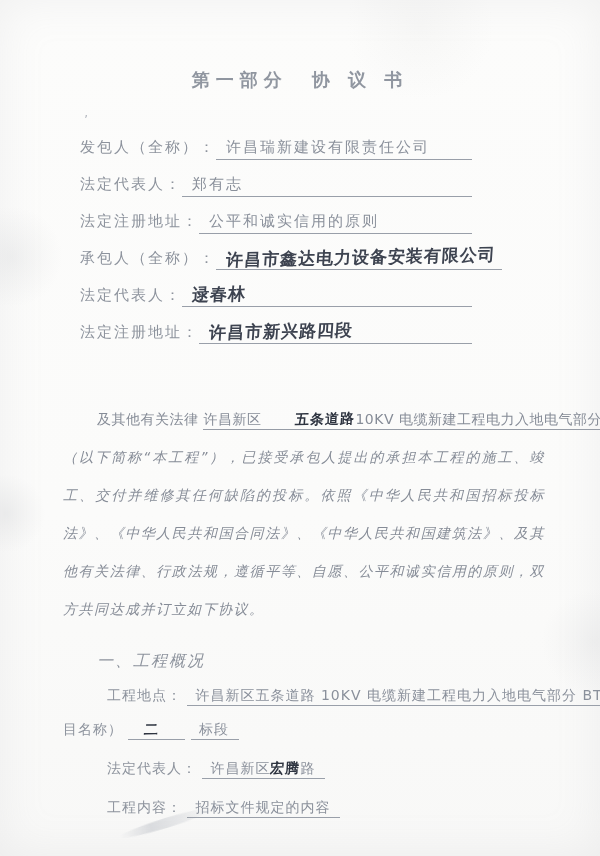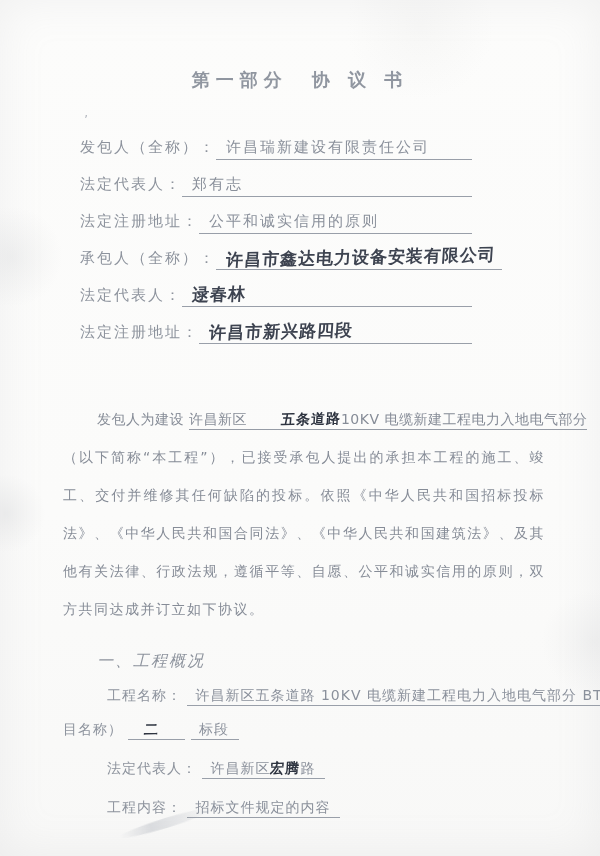--- a/index.html
+++ b/index.html
@@ -63,21 +63,21 @@
   .para{width:482px;margin:40px 0 0 63px;font-size:14px;color:#868c97;}
   .pline1{
     white-space:nowrap;
     text-indent:34px;
     height:38px;line-height:38px;
     letter-spacing:.5px;
   }
   .useg{border-bottom:1.4px solid #969ca6;padding-bottom:2px;}
   .pbody{
     margin:0;text-align:justify;
-    line-height:38px;letter-spacing:1.5px;
+    line-height:38px;letter-spacing:1.5px;font-style:italic;
   }
   
   .overview{width:492px;margin:4px 0 0 63px;font-size:14px;}
   .heading{
     margin-top:16px;
     padding-left:34px;
     font-size:16px;font-style:italic;color:#8d939d;
     letter-spacing:2px;
     height:34px;line-height:34px;
   }
@@ -133,32 +133,32 @@
       <span class="fvalue"><span class="hand big">逯春林</span></span>
     </div>
     <div class="frow">
       <span class="flabel">法定注册地址：</span>
       <span class="fvalue"><span class="hand big">许昌市新兴路四段</span></span>
     </div>
   </div>
 
   <div class="para">
     <div class="pline1">
-      <span>发包人为建设</span>
+      <span>及其他有关法律</span>
       <span> </span>
       <span class="useg"><span>许昌新区</span><span class="hand dark">五条道路</span><span>10KV 电缆新建工程电力入地电气部分</span></span>
     </div>
     <p class="pbody">（以下简称“本工程”），已接受承包人提出的承担本工程的施工、竣工、交付并维修其任何缺陷的投标。依照《中华人民共和国招标投标法》、《中华人民共和国合同法》、《中华人民共和国建筑法》、及其他有关法律、行政法规，遵循平等、自愿、公平和诚实信用的原则，双方共同达成并订立如下协议。</p>
   </div>
 
   <div class="overview">
     <div class="heading">一、工程概况</div>
 
     <div class="oline indent">
-      <span>工程名称：</span>
+      <span>工程地点：</span>
       <span class="ul">许昌新区五条道路 10KV 电缆新建工程电力入地电气部分 BT 项目（项</span>
     </div>
     <div class="oline">
       <span>目名称）</span>
       <span class="ul short"><span class="hand dark">二</span></span>
       <span class="ul">标段</span>
     </div>
 
     <div class="gap"></div>
     <div class="oline indent">

